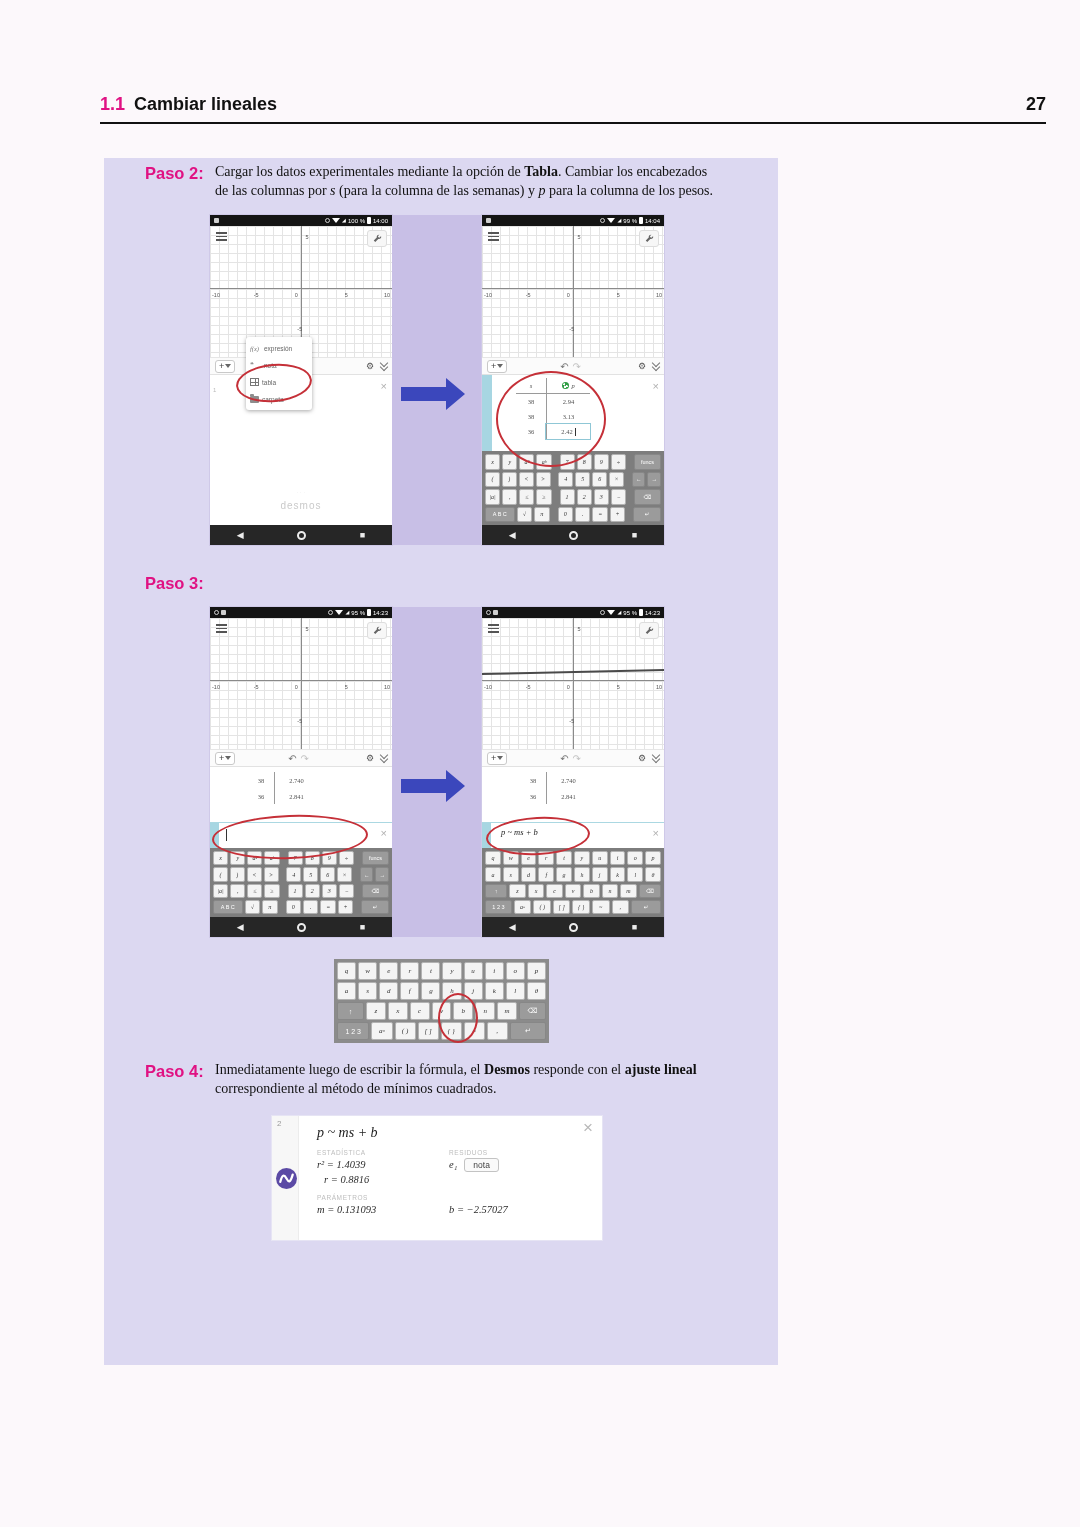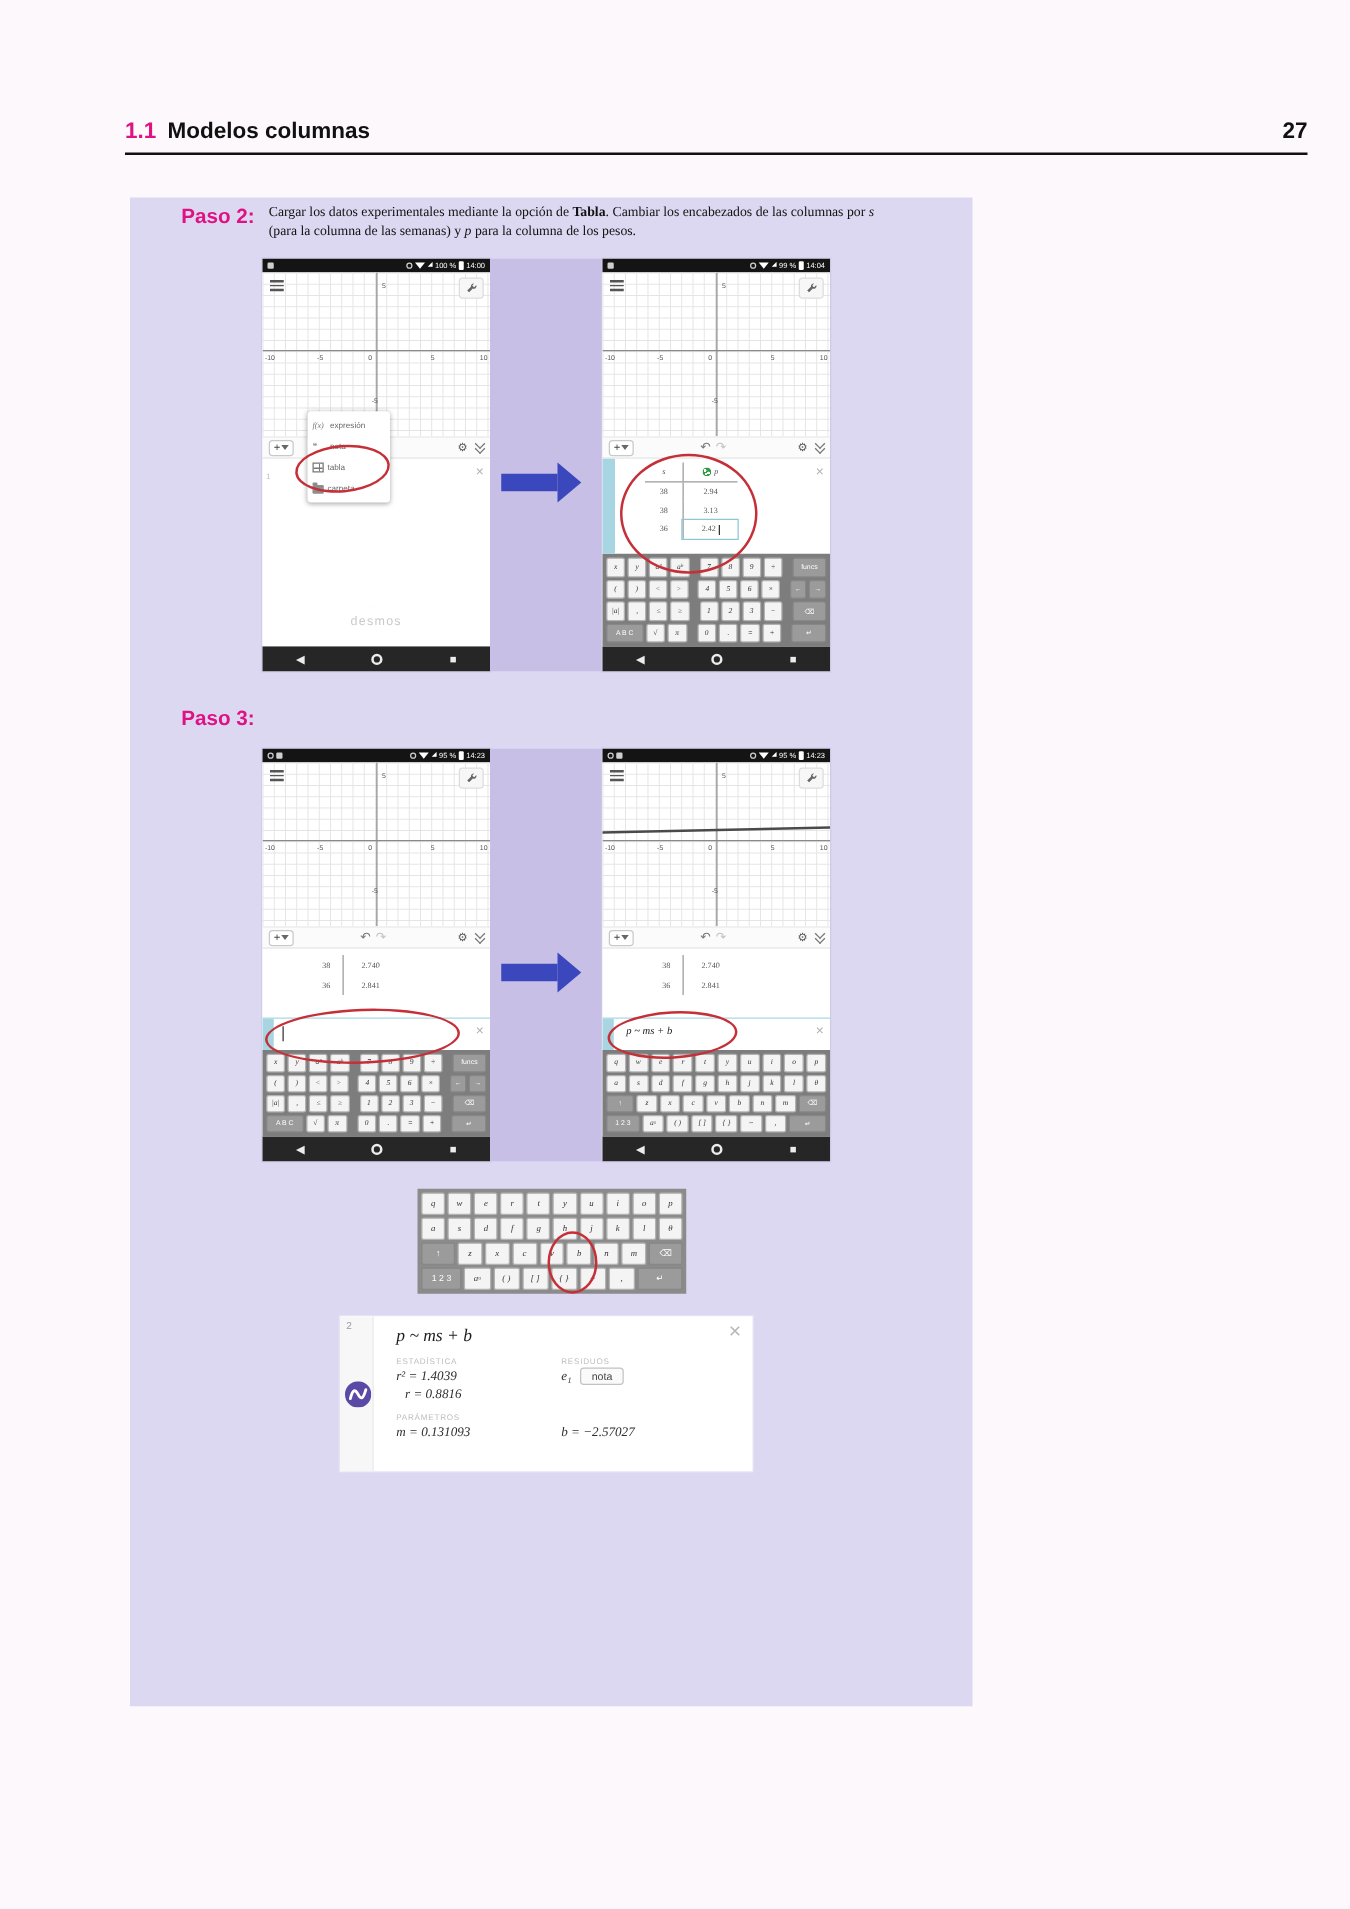--- a/index.html
+++ b/index.html
@@ -11,21 +11,21 @@
        padding-bottom:7px;font-family:"Liberation Sans",sans-serif;font-weight:bold;font-size:18px;}
   .hdr-sec{color:#e01283;margin-right:9px;}
   .hdr-page{float:right;}
 
   
   .box{position:absolute;left:104px;top:158px;width:674px;height:1207px;background:#dcd8f1;}
 
   .step{display:flex;padding-left:41px;}
   .step-label{width:70px;flex:none;font-family:"Liberation Sans",sans-serif;font-weight:bold;
               font-size:16.5px;color:#e01283;padding-top:1px;}
-  .step-text{margin:0;font-size:11px;line-height:1.33;width:508px;}
+  .step-text{margin:0;font-size:14px;line-height:1.33;width:508px;}
   .note-line{margin:26px 0 0 116px;font-size:16.5px;width:520px;}
 
   
   .shots{display:flex;margin-left:106px;width:454px;}
   .strip{width:90px;background:#c8bfe6;position:relative;}
   .arrow{position:absolute;left:9px;top:172px;width:45px;height:14px;background:#3b47bc;}
   .arrow::after{content:'';position:absolute;left:45px;top:-9px;width:0;height:0;
     border-left:19px solid #3b47bc;border-top:16px solid transparent;border-bottom:16px solid transparent;}
 
   
@@ -164,21 +164,21 @@
   b.bd{font-weight:bold;} i.it{font-style:italic;}
   [data-interactable]{}
 </style>
 </head>
 <body>
 
 <div class="page" data-interactable="false">
 
   <div class="hdr" data-interactable="false">
     <span class="hdr-page" data-interactable="false">27</span>
-    <span class="hdr-sec" data-interactable="false">1.1</span><span data-interactable="false">Modelos columnas</span>
+    <span class="hdr-sec" data-interactable="false">1.1</span><span data-interactable="false">Cambiar lineales</span>
   </div>
 
   <div class="box" data-interactable="false">
 
     <div class="step" style="padding-top:5px" data-interactable="false">
       <span class="step-label" data-interactable="false">Paso 2:</span>
       <p class="step-text" data-interactable="false"><span data-interactable="false">Cargar los datos experimentales mediante la opción de </span><b class="bd" data-interactable="false">Tabla</b><span data-interactable="false">. Cambiar los encabezados de las columnas por </span><i class="it" data-interactable="false">s</i><span data-interactable="false"> (para la columna de las semanas) y </span><i class="it" data-interactable="false">p</i><span data-interactable="false"> para la columna de los pesos.</span></p>
     </div>
 
     <div class="shots" style="margin-top:15px" data-interactable="false">
@@ -716,20 +716,24 @@
             <span class="kb-key" data-interactable="true">[ ]</span>
             <span class="kb-key" data-interactable="true">{ }</span>
             <span class="kb-key" data-interactable="true">~</span>
             <span class="kb-key" data-interactable="true">,</span>
             <span class="kb-key dark" data-interactable="true" style="flex: 1.8 1 0%;">↵</span>
           </div>
         </div>
       <div class="red-ellipse" data-interactable="false"></div>
     </div>
 
+    <div class="step" style="margin-top:18px" data-interactable="false">
+      <span class="step-label" data-interactable="false">Paso 4:</span>
+      <p class="step-text" data-interactable="false"><span data-interactable="false">Inmediatamente luego de escribir la fórmula, el </span><b class="bd" data-interactable="false">Desmos</b><span data-interactable="false"> responde con el </span><b class="bd" data-interactable="false">ajuste lineal</b><span data-interactable="false"> correspondiente al método de mínimos cuadrados.</span></p>
+    </div>
 
     <div class="result" data-interactable="false">
       <div class="res-gutter" data-interactable="false">
         <span class="res-num" data-interactable="false">2</span>
         <span class="res-icon" data-interactable="true">
           <svg viewBox="0 0 22 22">
               <circle cx="11" cy="11" r="11" fill="#5b4aa5"></circle>
               <path d="M4.5 14.5 C6.5 6.5, 8.5 6.5, 11 11 S 15 15.5, 17.5 7" stroke="#fff" stroke-width="2.4" fill="none" stroke-linecap="round"></path>
             </svg>
         </span>

